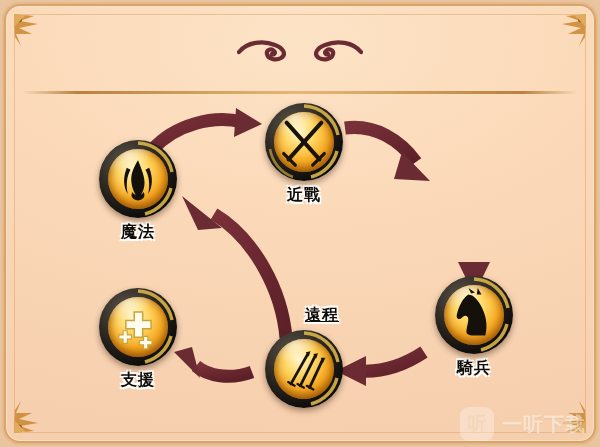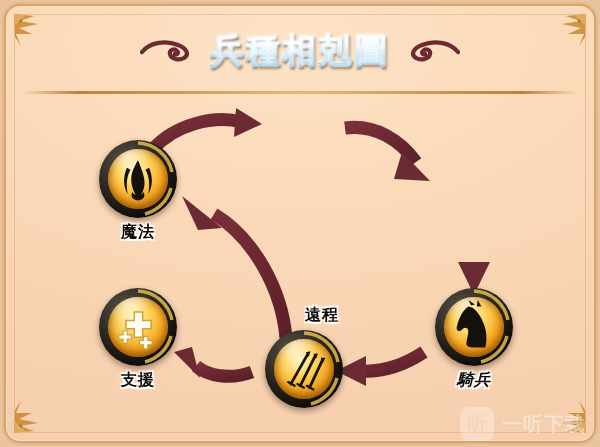--- a/index.html
+++ b/index.html
@@ -154,25 +154,20 @@
         <path d="M2 2 L14 3 L3 14 Z" fill="#e0ab5e"></path>
       </svg>
     </div>
 
     <div class="title-row">
       <div class="title-flourish">
         <svg viewBox="0 0 56 26" width="56" height="26">
           <path d="M2 14 C10 4, 26 2, 38 7 C46 10, 50 16, 44 20 C39 23, 31 21, 30 16 C29 12, 34 10, 37 13 C39 15, 37 17, 35 16" fill="none" stroke="#6b2b33" stroke-width="4.2" stroke-linecap="round"></path>
         </svg>
       </div>
-      <div class="title-stack" style="position:static;">
-        <div style="position:relative;display:inline-block;">
-          <span class="title-text">兵種相剋圖</span>
-        </div>
-      </div>
       <div class="title-flourish" style="transform:scaleX(-1)">
         <svg viewBox="0 0 56 26" width="56" height="26">
           <path d="M2 14 C10 4, 26 2, 38 7 C46 10, 50 16, 44 20 C39 23, 31 21, 30 16 C29 12, 34 10, 37 13 C39 15, 37 17, 35 16" fill="none" stroke="#6b2b33" stroke-width="4.2" stroke-linecap="round"></path>
         </svg>
       </div>
     </div>
 
     <div class="divider"></div>
   </div>
 
@@ -208,23 +203,50 @@
       <path d="M252 372 C230 380, 208 376, 196 366" fill="none" stroke="url(#agrad)" stroke-width="13" stroke-linecap="butt"></path>
       <path d="M200 378 L174 352 L192 347 Z" fill="#6b2b33"></path>
     </g>
 
     <g>
       <path d="M286 338 C282 290, 254 238, 214 214" fill="none" stroke="url(#agrad)" stroke-width="13" stroke-linecap="butt"></path>
       <path d="M222 228 L182 196 L198 230 Z" fill="#6b2b33"></path>
     </g>
   </svg>
 
-
-
-  <div class="node" style="left:428px;top:288px;font-style:italic;">
+  <div class="node" style="left:258px;top:103px;">
+    <div class="medal">
+      <div class="ring"></div>
+      <div class="disc"></div>
+      <div class="arcs">
+        <svg viewBox="0 0 78 78" width="78" height="78">
+          <path d="M39 3 A36 36 0 0 1 73 32" fill="none" stroke="#d8b44a" stroke-width="3.4" opacity=".9"></path>
+          <path d="M72 48 A36 36 0 0 1 46 74" fill="none" stroke="#d8b44a" stroke-width="3.4" opacity=".9"></path>
+          <path d="M28 74 A36 36 0 0 1 5 46" fill="none" stroke="#c9a53f" stroke-width="2.6" opacity=".7"></path>
+        </svg>
+      </div>
+      <div class="glyph">
+        <svg viewBox="0 0 60 60" width="58" height="58">
+          <g stroke="#18140c" stroke-width="4.2" stroke-linecap="round" fill="none">
+            <line x1="12" y1="10" x2="46" y2="48"></line>
+            <line x1="48" y1="10" x2="14" y2="48"></line>
+          </g>
+          <g stroke="#18140c" stroke-width="3.4" stroke-linecap="round">
+            <line x1="9" y1="42" x2="21" y2="54"></line>
+            <line x1="51" y1="42" x2="39" y2="54"></line>
+          </g>
+          <circle cx="30" cy="30" r="3" fill="#18140c"></circle>
+        </svg>
+      </div>
+    </div>
+    <div class="label">近戰</div>
+  </div>
+
+
+  <div class="node" style="left:428px;top:276px;">
     <div class="medal">
       <div class="ring"></div>
       <div class="disc"></div>
       <div class="arcs">
         <svg viewBox="0 0 78 78" width="78" height="78">
           <path d="M39 3 A36 36 0 0 1 73 32" fill="none" stroke="#d8b44a" stroke-width="3.4" opacity=".9"></path>
           <path d="M72 48 A36 36 0 0 1 46 74" fill="none" stroke="#d8b44a" stroke-width="3.4" opacity=".9"></path>
         </svg>
       </div>
       <div class="glyph">
@@ -264,21 +286,21 @@
           </g>
           <g stroke="#18140c" stroke-width="2.4" stroke-linecap="round">
             <line x1="13" y1="44" x2="20" y2="48"></line>
             <line x1="23" y1="46" x2="30" y2="50"></line>
             <line x1="33" y1="48" x2="40" y2="52"></line>
           </g>
         </svg>
       </div>
     </div>
   </div>
-  <div class="label-free" style="left:305px;top:305px;">遠程</div>
+  <div class="label-free" style="left:305px;top:305px;text-decoration:underline;">遠程</div>
 
   <div class="node" style="left:92px;top:288px;">
     <div class="medal">
       <div class="ring"></div>
       <div class="disc"></div>
       <div class="arcs">
         <svg viewBox="0 0 78 78" width="78" height="78">
           <path d="M39 3 A36 36 0 0 1 73 32" fill="none" stroke="#d8b44a" stroke-width="3.4" opacity=".9"></path>
           <path d="M72 48 A36 36 0 0 1 46 74" fill="none" stroke="#d8b44a" stroke-width="3.4" opacity=".9"></path>
         </svg>

